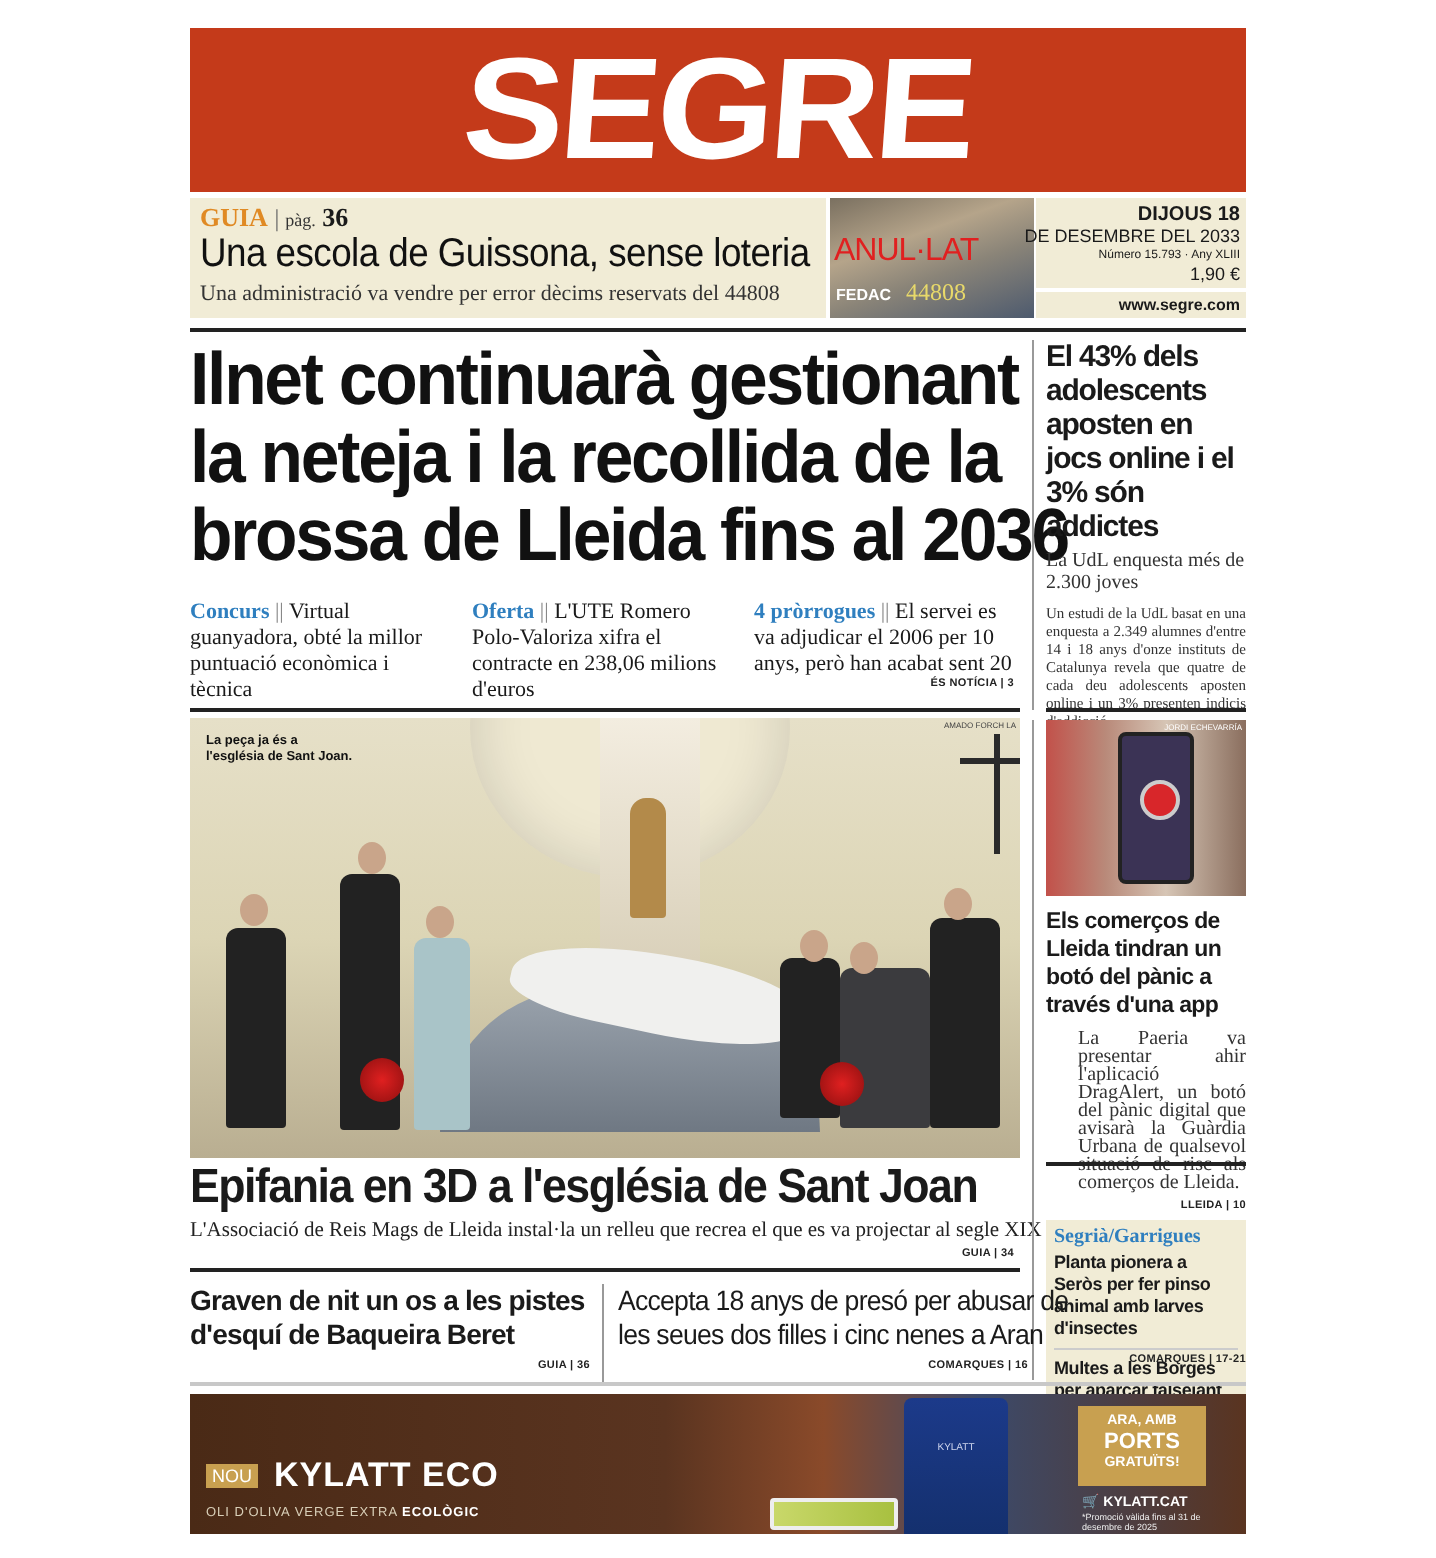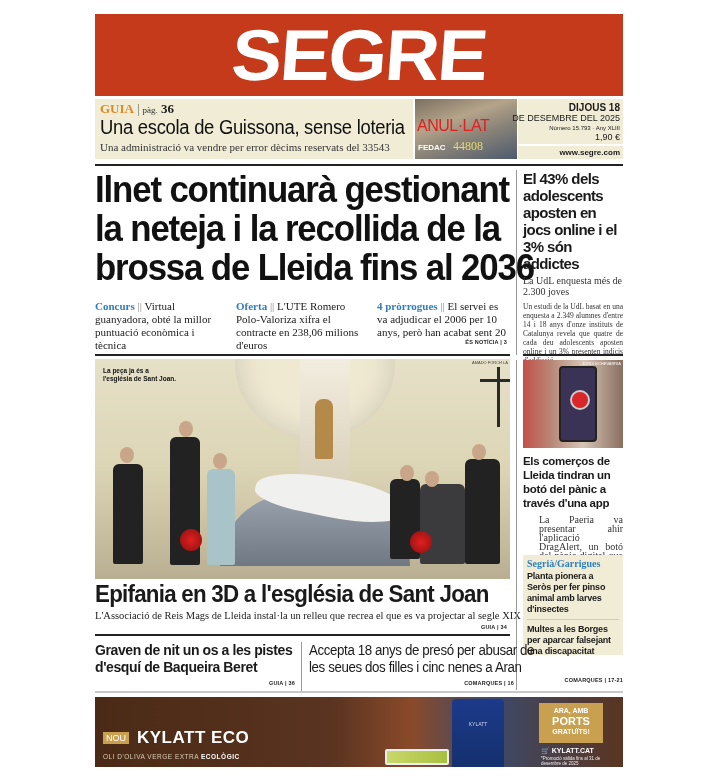--- a/index.html
+++ b/index.html
@@ -55,21 +55,21 @@
   .photo .crossbar { position: absolute; right: 0; top: 20px; width: 30px; height: 3px; background: #2a2a2a; }
   .epi-title { position: absolute; left: 0; top: 566px; font-family: "Liberation Sans", sans-serif; font-weight: bold; font-size: 24px; letter-spacing: -0.8px; white-space: nowrap; transform: scaleX(0.93); transform-origin: left; }
   .epi-sub { position: absolute; left: 0; top: 596px; font-size: 10.5px; white-space: nowrap; color: #222; }
   .side-photo { position: absolute; left: 428px; top: 346px; width: 100px; height: 88px; background: linear-gradient(90deg,#c2514a 0%,#b98a7a 30%,#d6c5b5 60%,#8a6e5e 100%); overflow: hidden; }
   .side-photo .phone { position: absolute; left: 36px; top: 6px; width: 34px; height: 72px; border-radius: 4px; background: #3b3355; border: 2px solid #222; }
   .side-photo .btn { position: absolute; left: 9px; top: 22px; width: 16px; height: 16px; border-radius: 50%; background: #d8262a; border: 2px solid #ccc; }
   .side-photo .credit { position: absolute; right: 2px; top: 1px; font-size: 4px; color: #fff; font-family: "Liberation Sans", sans-serif; }
   .side2 { position: absolute; left: 428px; top: 440px; width: 100px; }
   .side2 h3 { margin: 0; font-family: "Liberation Sans", sans-serif; font-weight: bold; font-size: 11.5px; line-height: 14px; letter-spacing: -0.3px; }
   .side2 .body { font-size: 10px; line-height: 9px; margin-top: 5px; color: #333; text-align: justify; margin-left: 16px; }
-  .segria { position: absolute; left: 428px; top: 541px; width: 100px; height: 100px; background: #f1ecd6; padding: 3px 4px; box-sizing: border-box; }
+  .segria { position: absolute; left: 428px; top: 596px; width: 100px; height: 100px; background: #f1ecd6; padding: 3px 4px; box-sizing: border-box; }
   .segria .sec { font-size: 10px; font-weight: bold; color: #2f7fbf; }
   .segria h4 { margin: 2px 0 0 0; font-family: "Liberation Sans", sans-serif; font-weight: bold; font-size: 9px; line-height: 11px; letter-spacing: -0.2px; }
   .segria hr { border: none; border-top: 1px solid #ccc; margin: 4px 0; }
   .bottom-left { position: absolute; left: 0; top: 628px; width: 200px; }
   .bottom-left h3 { margin: 0; font-family: "Liberation Sans", sans-serif; font-weight: bold; font-size: 14px; line-height: 17px; letter-spacing: -0.4px; }
   .bottom-mid { position: absolute; left: 214px; top: 628px; width: 205px; }
   .bottom-mid h3 { margin: 0; font-family: "Liberation Sans", sans-serif; font-weight: normal; font-size: 14px; line-height: 17px; letter-spacing: -0.4px; transform: scaleX(0.95); transform-origin: left; white-space: nowrap; }
   .ad { position: absolute; left: 0; top: 683px; width: 528px; height: 70px; background: linear-gradient(90deg,#4a2a16 0%,#5a3420 45%,#8a4a2a 60%,#3c4a6a 75%,#5a3420 100%); overflow: hidden; font-family: "Liberation Sans", sans-serif; }
   .ad .l1 { position: absolute; left: 8px; top: 4px; font-family: "Liberation Serif", serif; font-size: 20px; color: #f2e6c8; letter-spacing: 1px; white-space: nowrap; }
   .ad .nou { position: absolute; left: 8px; top: 35px; background: #c8a050; color: #fff; font-size: 9px; font-weight: normal; padding: 1px 3px; }
@@ -95,31 +95,31 @@
 
   <div class="topstrip">
     <div class="guia-box">
       <div class="guia-line">
         <span class="guia-tag">GUIA</span>
         <span class="guia-sep"> | </span>
         <span class="guia-pag">pàg.</span>
         <span class="guia-num">36</span>
       </div>
       <div class="guia-title">Una escola de Guissona, sense loteria</div>
-      <div class="guia-sub">Una administració va vendre per error dècims reservats del 33543</div>
+      <div class="guia-sub">Una administració va vendre per error dècims reservats del 44808</div>
     </div>
     <div class="guia-photo">
       <span class="anul">ANUL·LAT</span>
       <span class="fedac">FEDAC</span>
       <span class="num">44808</span>
     </div>
     <span class="arrow-mark">↩</span>
     <div class="date-box">
       <div class="date-day">DIJOUS 18</div>
-      <div class="date-rest">DE DESEMBRE DEL 2025</div>
+      <div class="date-rest">DE DESEMBRE DEL 2033</div>
       <div class="date-num">Número 15.793 · Any XLIII</div>
       <div class="date-price">1,90 €</div>
     </div>
     <div class="web-box">www.segre.com</div>
   </div>
 
   <div class="rule-thick" style="left:0; top:150px; width:528px;"></div>
   <div class="vrule" style="left:421px; top:156px; height:185px;"></div>
 
   <div class="lead">

